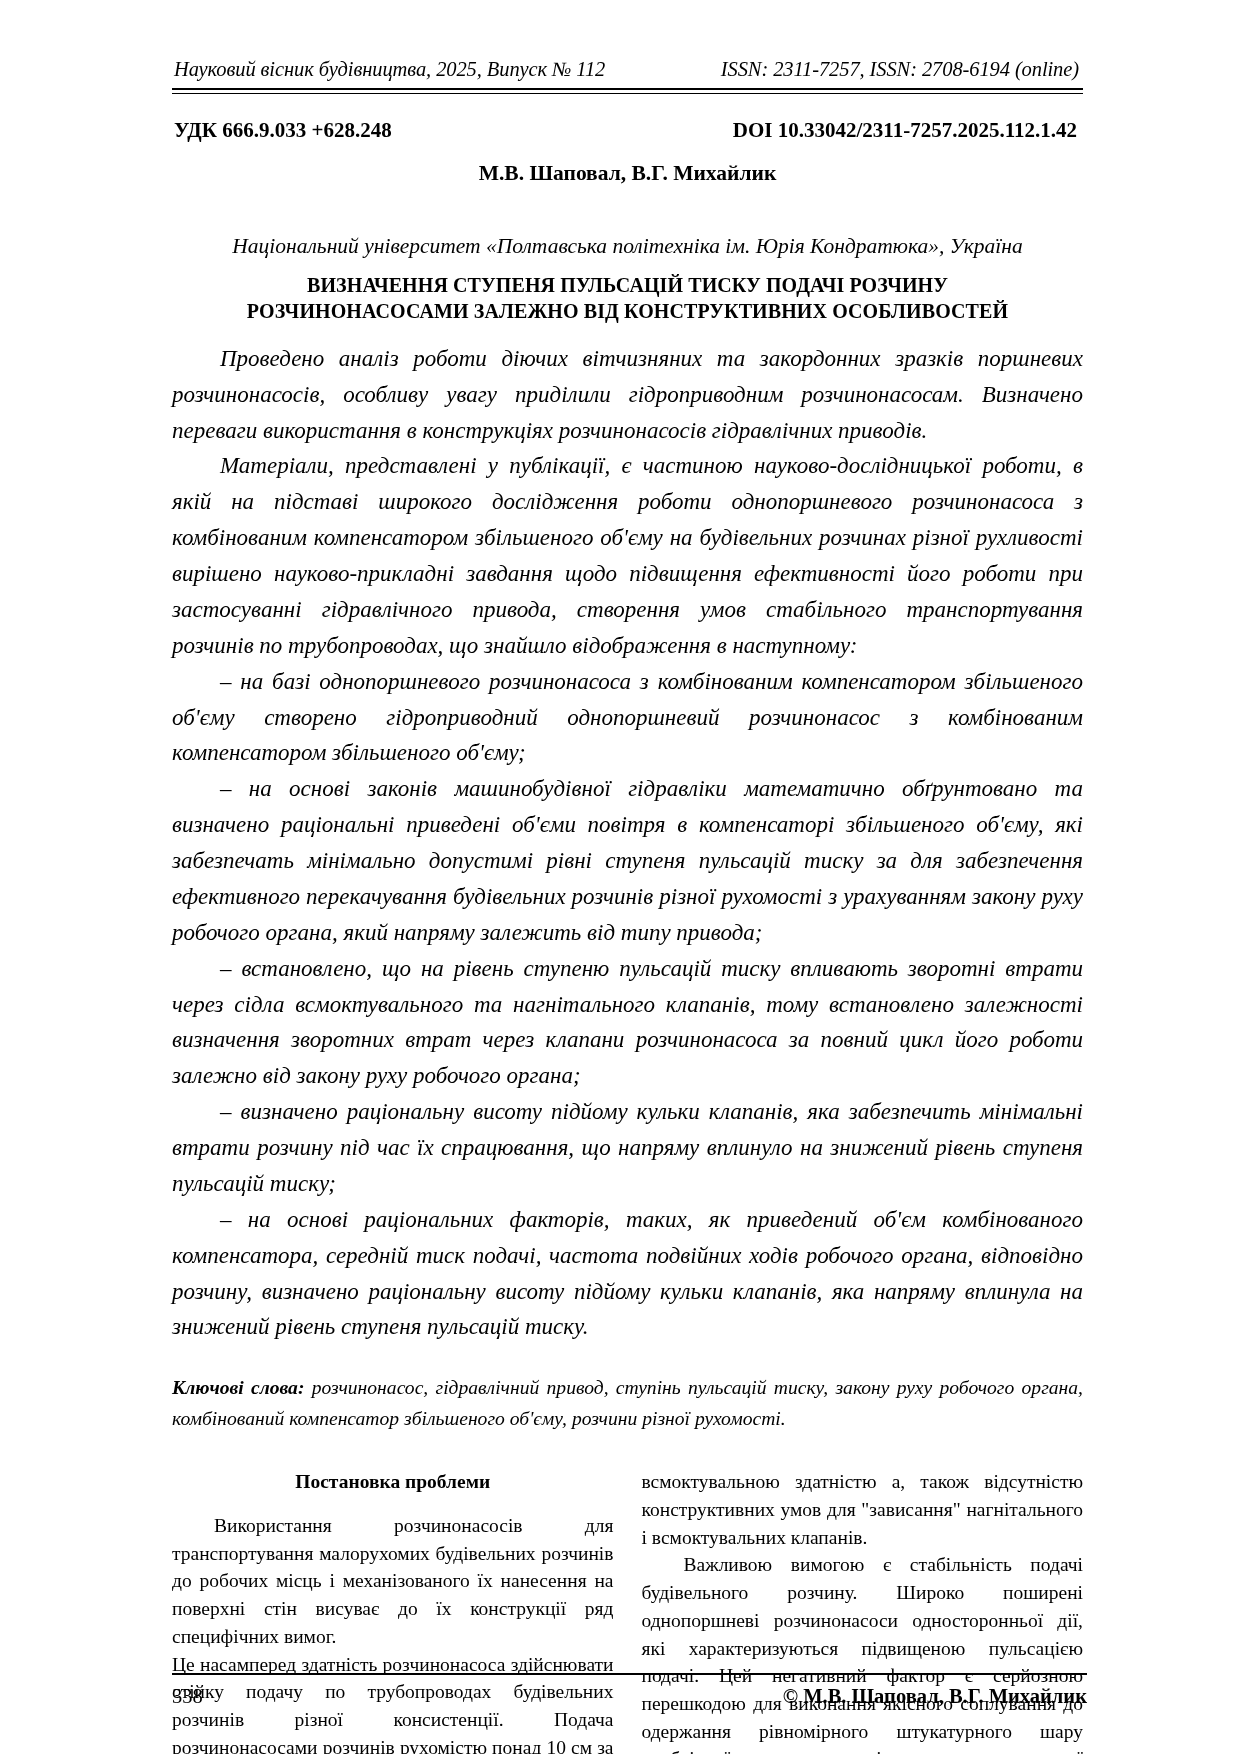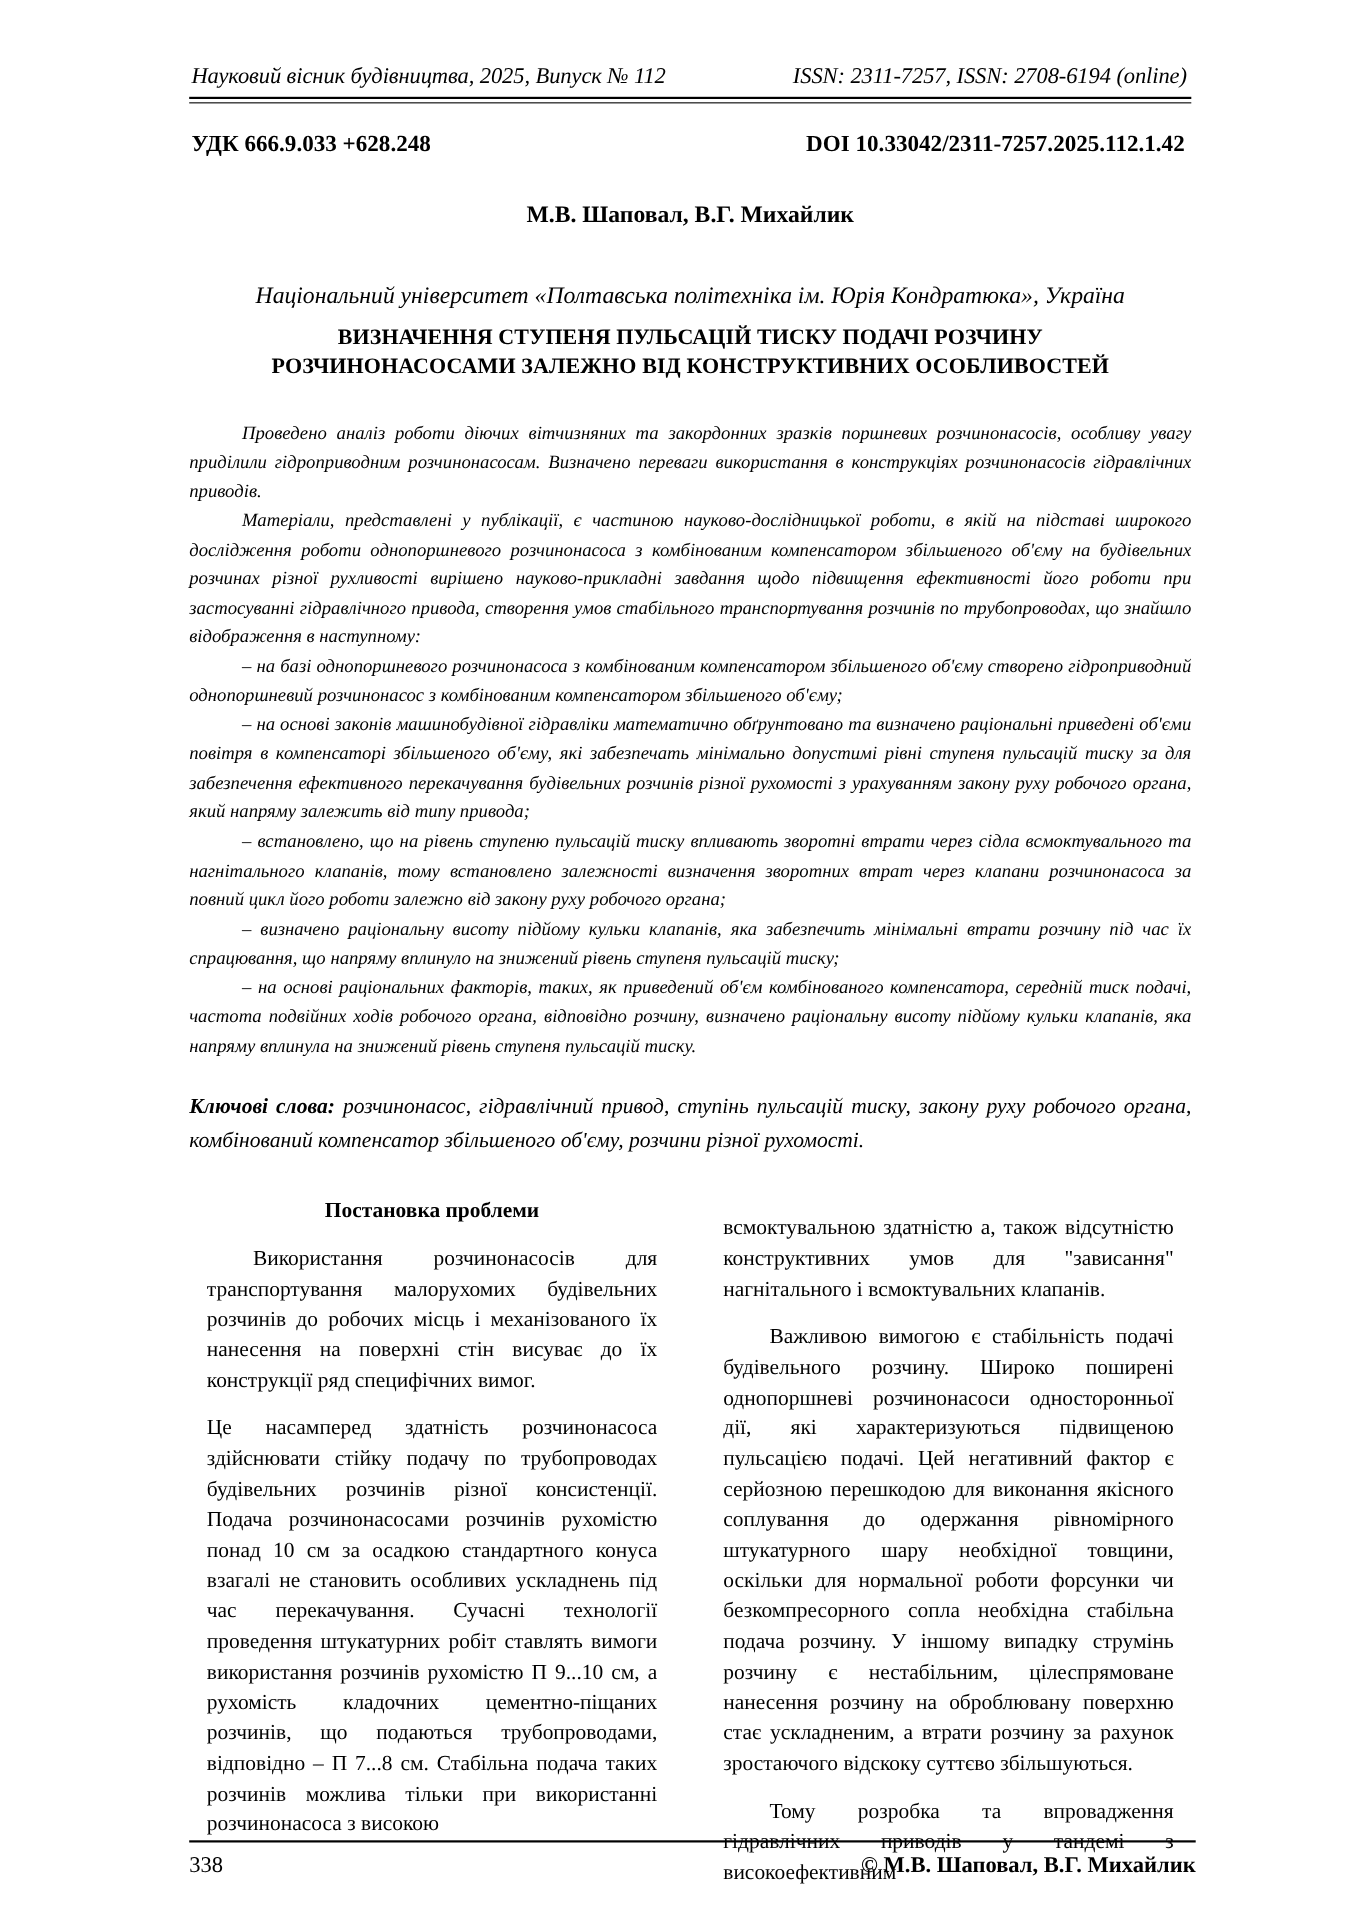--- a/index.html
+++ b/index.html
@@ -55,42 +55,42 @@
     margin-top: 24px;
     padding: 0 2px;
   }
   .ids-row .doi { padding-right: 4px; }
 
   
   .authors {
     text-align: center;
     font-weight: bold;
     font-size: 21.5px;
-    margin-top: 40px;
+    margin-top: 18px;
   }
   .affiliation {
     text-align: center;
     font-style: italic;
     font-size: 21.5px;
     margin-top: 48px;
   }
   .article-title {
     text-align: center;
     font-weight: bold;
     font-size: 20px;
     line-height: 1.32;
     letter-spacing: 0.1px;
   }
   .article-title .tline { display: block; }
 
   
   .abstract {
-    margin-top: 34px;
-    font-style: italic;
-    font-size: 17px;
+    margin-top: 16px;
+    font-style: italic;
+    font-size: 23px;
     line-height: 1.56;
     text-align: justify;
     text-justify: inter-word;
   }
   .abstract p {
     margin: 0;
     text-indent: 48px;
   }
   .keywords {
     margin-top: 28px;
@@ -119,21 +119,21 @@
     text-align: justify;
     text-justify: inter-word;
   }
   .col h2 {
     text-align: center;
     font-size: 19.5px;
     font-weight: bold;
     margin: 0 0 16px 0;
   }
   .col p {
-    margin: 16px;
+    margin: 0;
     text-indent: 42px;
   }
   .col p.noindent { text-indent: 0; }
 
   
   .footer {
     position: absolute;
     left: 110px;
     right: 92px;
     bottom: 46px;

